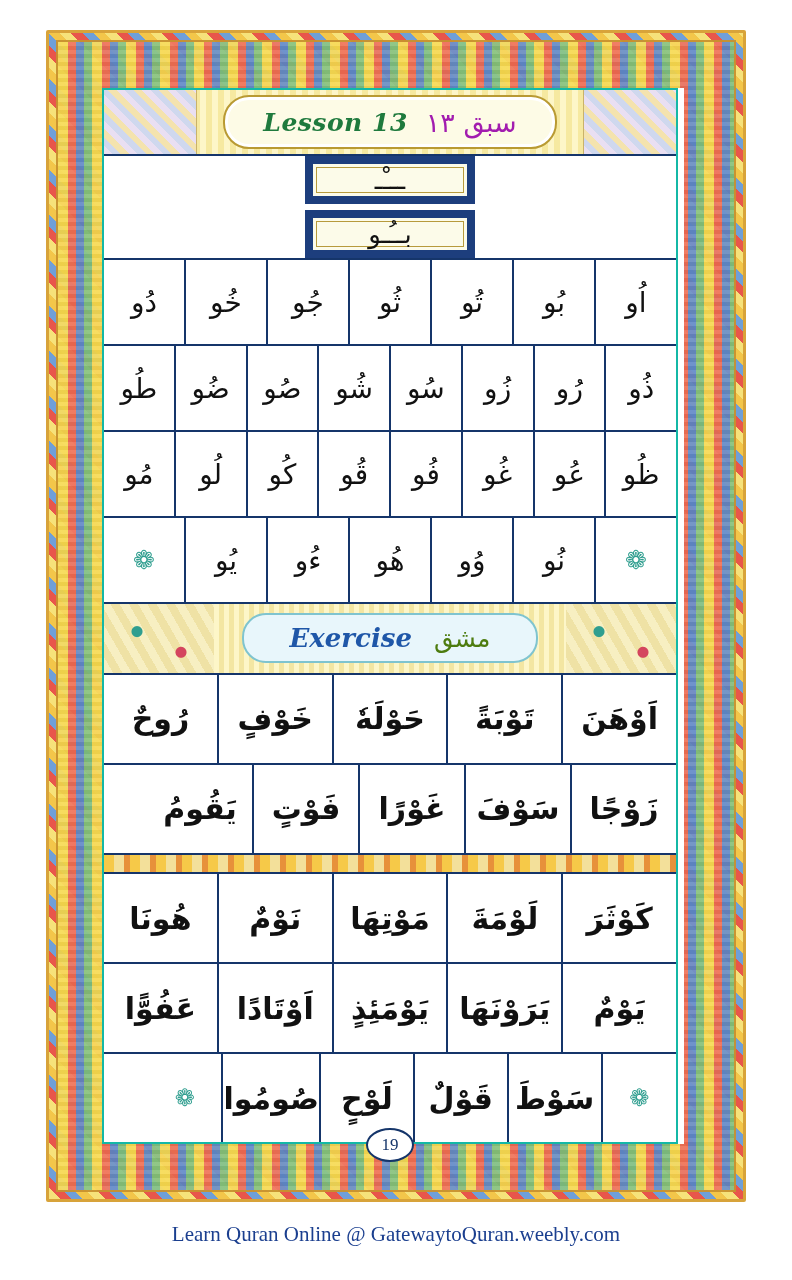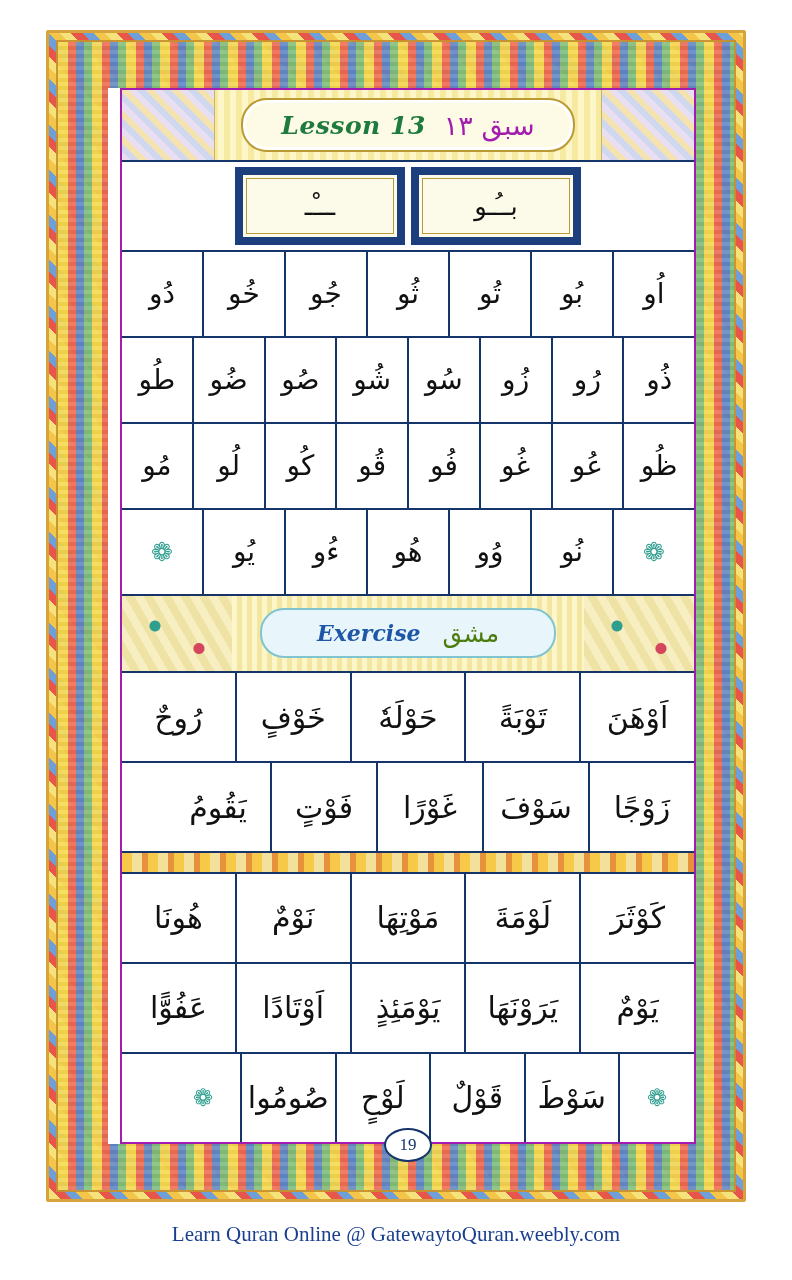--- a/index.html
+++ b/index.html
@@ -35,24 +35,24 @@
       repeating-linear-gradient(0deg,rgba(255,255,255,.10) 0 4px,rgba(0,0,0,.04) 4px 8px),
       repeating-linear-gradient(90deg,#f7d94e 0 10px,#ef6a52 10px 18px,#5f87c6 18px 26px,#7fbf7a 26px 34px);
     opacity:.95;
   }
   .page-white-mask{
     position:absolute;left:108px;top:88px;width:576px;height:1056px;background:#fff;
   }
   
   .content{
     position:absolute;
-    left:120px;top:88px;
+    left:102px;top:88px;
     width:576px;height:1056px;
     box-sizing:border-box;
-    border:2px solid #a21caf;
+    border:2px solid #14b8a6;
     background:#fff;
     display:flex;
     flex-direction:column;
   }
   
   .title-band{
     height:84px;
     box-sizing:border-box;
     border-bottom:2px solid #15356a;
     background:
@@ -87,20 +87,21 @@
     font-family:"DejaVu Sans", sans-serif;
     font-size:27px;color:#a21caf;direction:rtl;
   }
   
   .key-band{
     height:104px;
     box-sizing:border-box;
     border-bottom:2px solid #15356a;
     display:flex;align-items:center;justify-content:center;gap:6px;
     background:#fff;
+    flex-direction:column;
   }
   .key-box{
     width:170px;height:78px;
     border:8px solid #1d3e7d;
     background:#fcfbe9;
     display:flex;align-items:center;justify-content:center;
     box-sizing:border-box;
     position:relative;
   }
   .key-box .inner{
@@ -159,39 +160,40 @@
   .ex-plate{
     position:relative;
     width:292px;height:46px;
     border:2px solid #7fc4cf;
     border-radius:24px;
     background:#e8f6fb;
     display:flex;align-items:center;justify-content:center;gap:22px;
   }
   .ex-en{
     font-family:"DejaVu Serif", serif;
-    font-style:italic;font-weight:bold;font-size:22px;color:#1f57a8;
+    font-style:italic;font-weight:bold;font-size:26px;color:#1f57a8;
   }
   .ex-ar{
     font-family:"DejaVu Sans", sans-serif;
     font-size:25px;color:#4d7c0f;direction:rtl;
   }
   
   .word-row{
     display:flex;height:88px;border-bottom:2px solid #15356a;
   }
   .word-row:last-child{border-bottom:none;margin-left:44px;}
   .wcell{
     flex:1 1 0;
     border-left:2px solid #15356a;
     display:flex;align-items:center;justify-content:center;
     font-family:"DejaVu Sans", sans-serif;
     font-size:30px;color:#111;direction:rtl;
     box-sizing:border-box;
     padding:0 0;
+    font-weight:bold;
   }
   .wcell:first-child{border-left:none;}
   .wcell.orn{color:#2f9e8f;font-size:24px;flex:0.8 1 0;}
   
   .strip{
     height:26px;
     border-top:2px solid #15356a;
     border-bottom:2px solid #15356a;
     background:
       repeating-linear-gradient(90deg,#f6c948 0 10px,#f3e09a 10px 20px,#e7913a 20px 26px);

